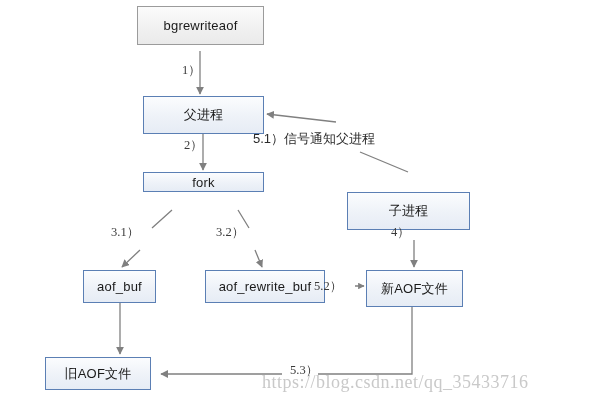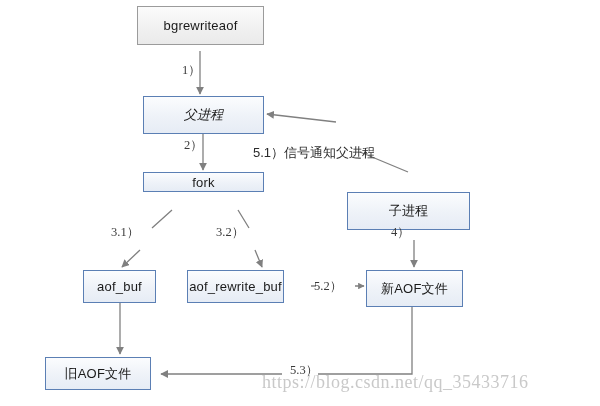--- a/index.html
+++ b/index.html
@@ -105,37 +105,37 @@
       <path d="M 120 303 L 120 354" marker-end="url(#arrowhead)"></path>
 
       <path d="M 412 303 L 412 374 L 318 374 M 282 374 L 161 374" marker-end="url(#arrowhead)"></path>
     </g>
   </svg>
 
   <div class="node gray" style="left:137px; top:6px; width:127px; height:39px;">
     <span>bgrewriteaof</span>
   </div>
 
-  <div class="node blue" style="left:143px; top:96px; width:121px; height:38px;font-style:italic;">
+  <div class="node blue" style="left:143px; top:96px; width:121px; height:38px;">
     <span>父进程</span>
   </div>
 
   <div class="node blue" style="left:143px; top:172px; width:121px; height:20px;">
     <span>fork</span>
   </div>
 
   <div class="node blue" style="left:347px; top:172px; width:123px; height:38px;margin-top:20px;">
     <span>子进程</span>
   </div>
 
   <div class="node blue" style="left:83px; top:270px; width:73px; height:33px;">
     <span>aof_buf</span>
   </div>
 
-  <div class="node blue" style="left:187px; top:270px; width:97px; height:33px;">
+  <div class="node blue" style="left:205px; top:270px; width:120px; height:33px;">
     <span>aof_rewrite_buf</span>
   </div>
 
   <div class="node blue" style="left:366px; top:270px; width:97px; height:37px;">
     <span>新AOF文件</span>
   </div>
 
   <div class="node blue" style="left:45px; top:357px; width:106px; height:33px;">
     <span>旧AOF文件</span>
   </div>
@@ -143,21 +143,21 @@
   <div class="edge-label" style="left:182px; top:62px;">1）</div>
 
   <div class="edge-label" style="left:184px; top:137px;">2）</div>
 
   <div class="edge-label" style="left:111px; top:224px;">3.1）</div>
 
   <div class="edge-label" style="left:216px; top:224px;">3.2）</div>
 
   <div class="edge-label" style="left:391px; top:224px;">4）</div>
 
-  <div class="edge-label cjk" style="left:253px; top:144px;text-align:center;">5.1）信号通知父进程</div>
+  <div class="edge-label cjk" style="left:253px; top:130px;text-align:center;">5.1）信号通知父进程</div>
 
   <div class="edge-label" style="left:314px; top:278px;">5.2）</div>
 
   <div class="edge-label" style="left:290px; top:362px;">5.3）</div>
 
   <div id="watermark">https://blog.csdn.net/qq_35433716</div>
 
 </div>
 
 </body></html>

